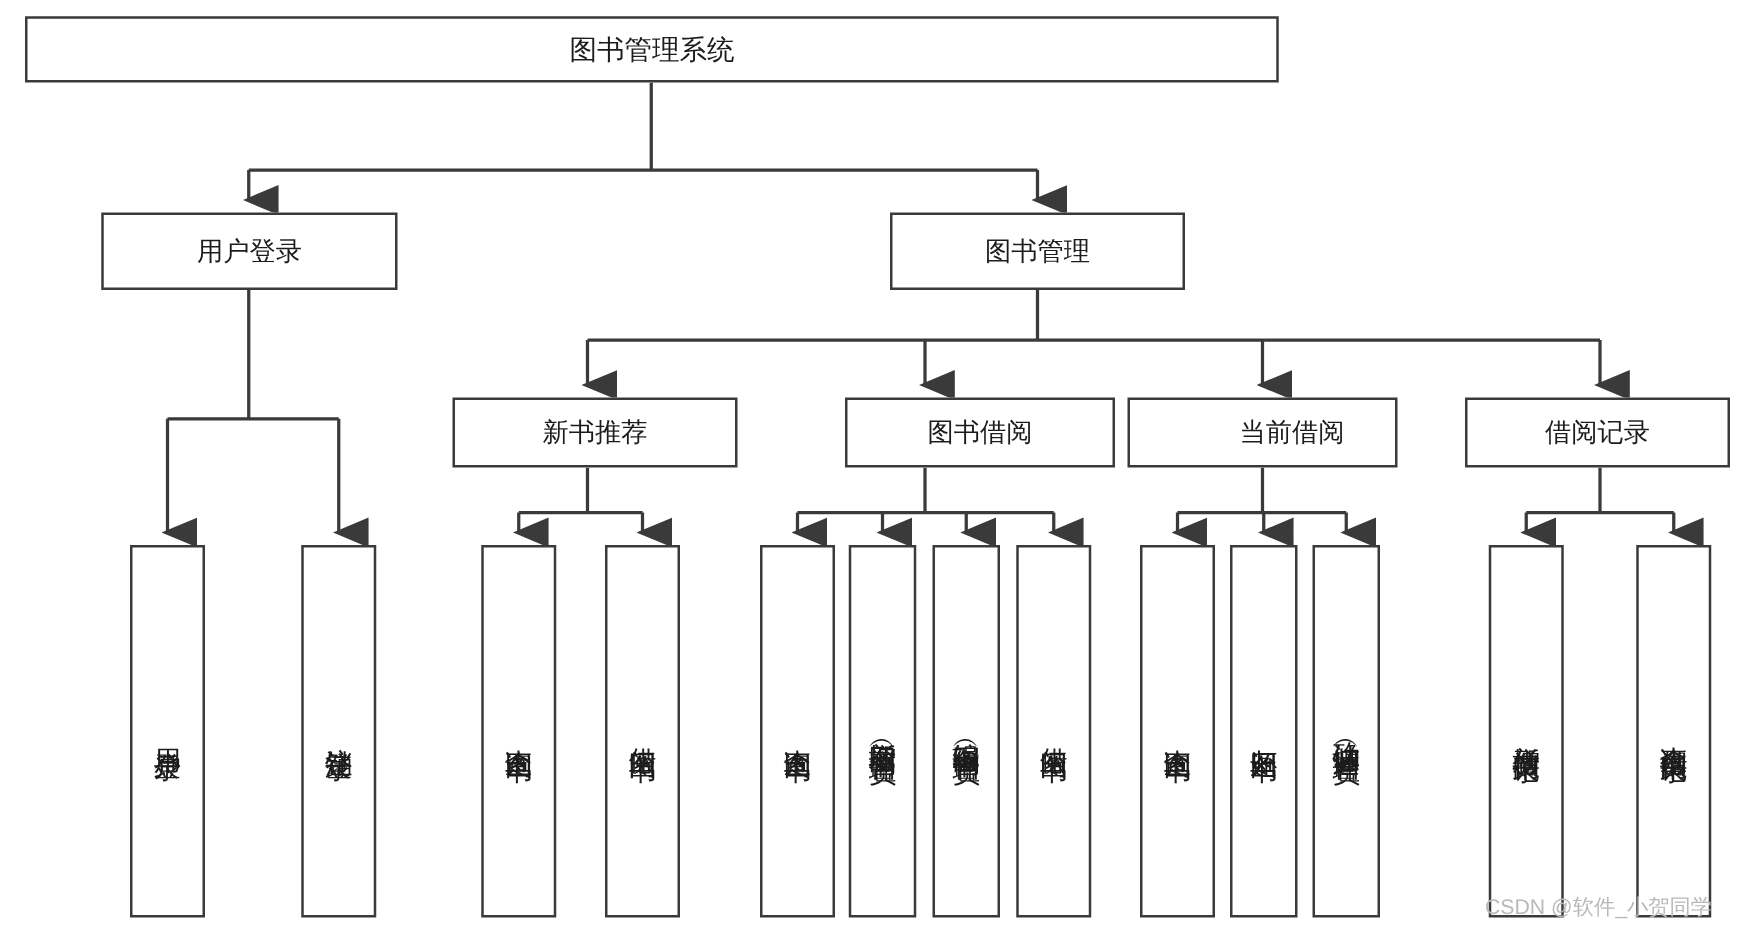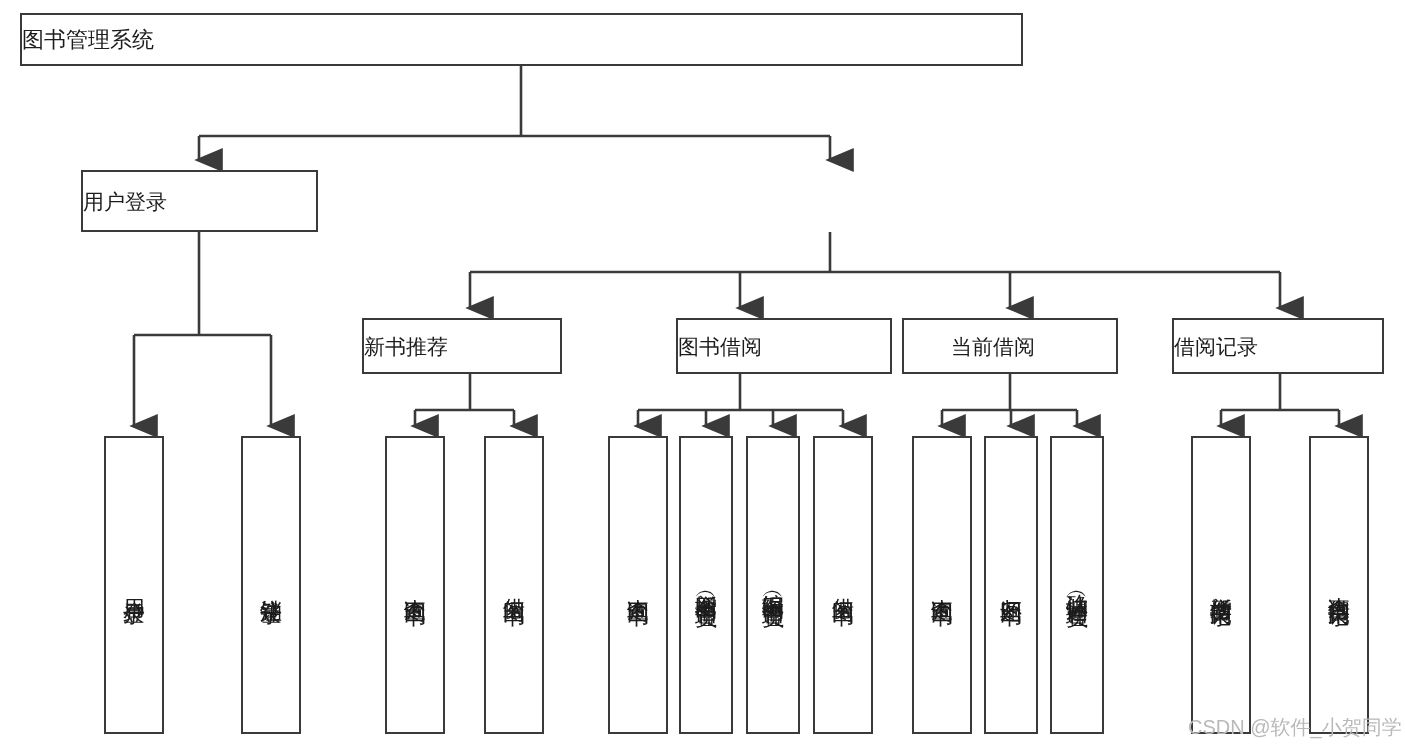--- a/index.html
+++ b/index.html
@@ -25,21 +25,21 @@
     height: 747px;
     pointer-events: none;
   }
   .node {
     position: absolute;
     box-sizing: border-box;
     background: #ffffff;
     border: 2px solid #3a3a3a;
     display: flex;
     align-items: center;
-    justify-content: flex-start;
+    justify-content: center;
     z-index: 3;
   }
   .node .label {
     color: #1c1c1c;
     line-height: 1.0;
     white-space: nowrap;
     text-align: center;
   }
   .node.horiz .label {
     font-size: 21px;
@@ -57,21 +57,21 @@
     white-space: nowrap;
     max-height: 290px;
   }
   .node.root .label {
     font-size: 22px;
   }
   #watermark {
     position: absolute;
     left: 1188px;
     top: 714px;
-    font-size: 20px;
+    font-size: 17px;
     color: #b9b9b9;
     z-index: 6;
     white-space: nowrap;
     font-family: "Liberation Sans", "DejaVu Sans", sans-serif;
   }
 </style>
 </head>
 <body>
 
 <div id="canvas">
@@ -127,22 +127,25 @@
     </g>
   </svg>
 
   <div class="node root horiz" style="left:20px; top:13px; width:1003px; height:53px;">
     <span class="label">图书管理系统</span>
   </div>
 
   <div class="node horiz" style="left:81px; top:170px; width:237px; height:62px;">
     <span class="label">用户登录</span>
   </div>
-
-  <div class="node horiz" style="left:362px; top:318px; width:200px; height:56px;">
+  <div class="node horiz" style="left:712px; top:170px; width:236px; height:62px;">
+    <span class="label">图书管理</span>
+  </div>
+
+  <div class="node horiz" style="left:362px; top:318px; width:228px; height:56px;">
     <span class="label">新书推荐</span>
   </div>
   <div class="node horiz" style="left:632px; top:318px; width:216px; height:56px;margin-left:44px;">
     <span class="label">图书借阅</span>
   </div>
   <div class="node horiz" style="left:902px; top:318px; width:216px; height:56px;padding-left:47px;">
     <span class="label">当前借阅</span>
   </div>
   <div class="node horiz" style="left:1172px; top:318px; width:212px; height:56px;">
     <span class="label">借阅记录</span>

